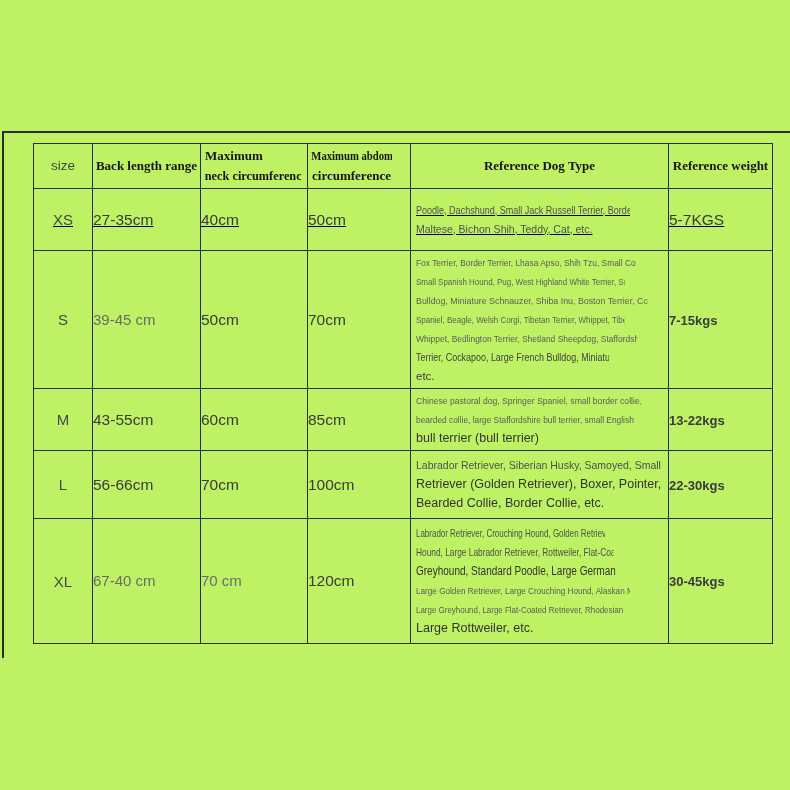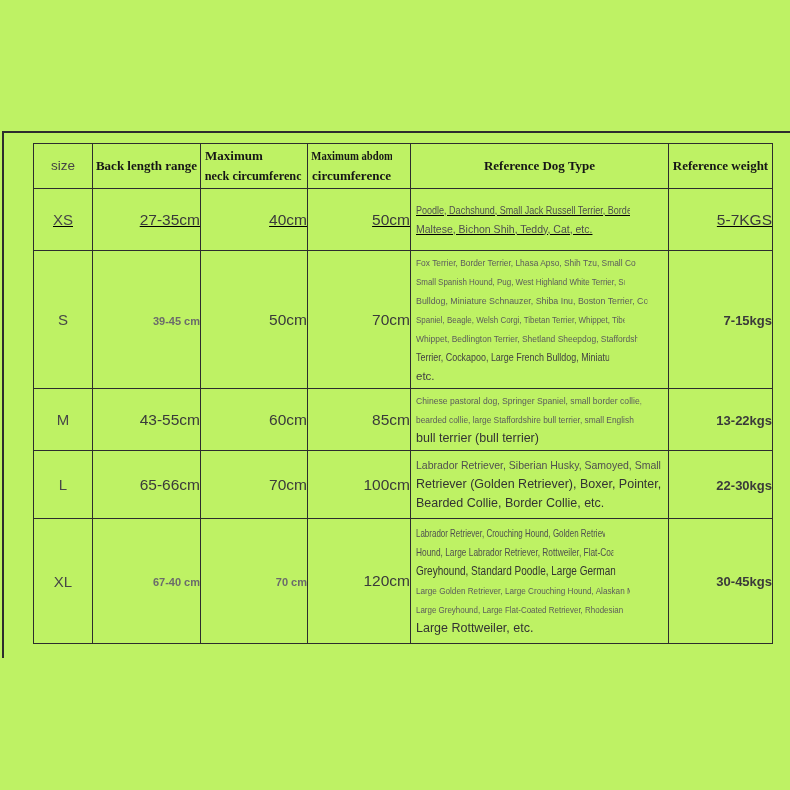--- a/index.html
+++ b/index.html
@@ -47,24 +47,24 @@
     font-family:"Liberation Sans", sans-serif;
     font-weight:400;
     font-size:13.5px;
     color:#454545;
   }
   th.h-left{text-align:left;}
   th.h-left .hdr-line{padding-left:4px;transform-origin:0 50%;}
   .hdr-line{line-height:20px;white-space:nowrap;overflow:hidden;transform-origin:50% 50%;}
 
   td.c-size{text-align:center;font-size:15px;color:#474747;}
-  td.c-meas,td.c-weight{text-align:right;color:#3a3a3a;margin-left:8px;}
+  td.c-meas,td.c-weight{text-align:left;color:#3a3a3a;margin-left:8px;}
   .v-lg{font-size:15.5px;}
   .v-md{font-size:13px;font-weight:bold;}
-  .v-sm{font-size:11px;color:#6b6b6b;font-weight:bold;}
+  .v-sm{font-size:15px;color:#6b6b6b;}
 
   td.c-dog{padding:2px 3px 2px 5px;}
   .dog-line{
     line-height:19px;
     white-space:nowrap;
     overflow:hidden;
     transform-origin:0 50%;
     color:#4a4a4a;
   }
   .d-xs{font-size:9.5px;color:#5c5c5c;}
@@ -147,21 +147,21 @@
           <td class="c-meas"><span class="v-lg">85cm</span></td>
           <td class="c-dog">
             <div class="dog-line fit d-xs" style="transform: scaleX(0.905);">Chinese pastoral dog, Springer Spaniel, small border collie, small</div>
             <div class="dog-line fit d-xs" style="transform: scaleX(0.88);">bearded collie, large Staffordshire bull terrier, small English bulldog,</div>
             <div class="dog-line fit d-lg">bull terrier (bull terrier)</div>
           </td>
           <td class="c-weight"><span class="v-md">13-22kgs</span></td>
         </tr>
         <tr>
           <td class="c-size">L</td>
-          <td class="c-meas"><span class="v-lg">65-66cm</span></td>
+          <td class="c-meas"><span class="v-lg">56-66cm</span></td>
           <td class="c-meas"><span class="v-lg">70cm</span></td>
           <td class="c-meas"><span class="v-lg">100cm</span></td>
           <td class="c-dog">
             <div class="dog-line fit d-sm">Labrador Retriever, Siberian Husky, Samoyed, Small</div>
             <div class="dog-line fit d-lg">Retriever (Golden Retriever), Boxer, Pointer,</div>
             <div class="dog-line fit d-lg">Bearded Collie, Border Collie, etc.</div>
           </td>
           <td class="c-weight"><span class="v-md">22-30kgs</span></td>
         </tr>
         <tr>

